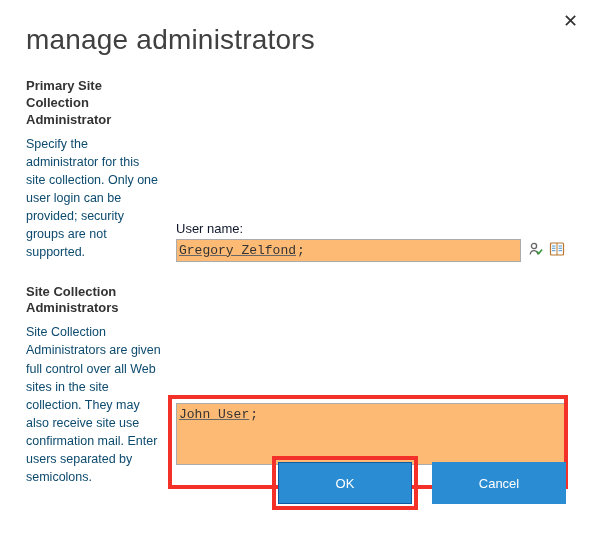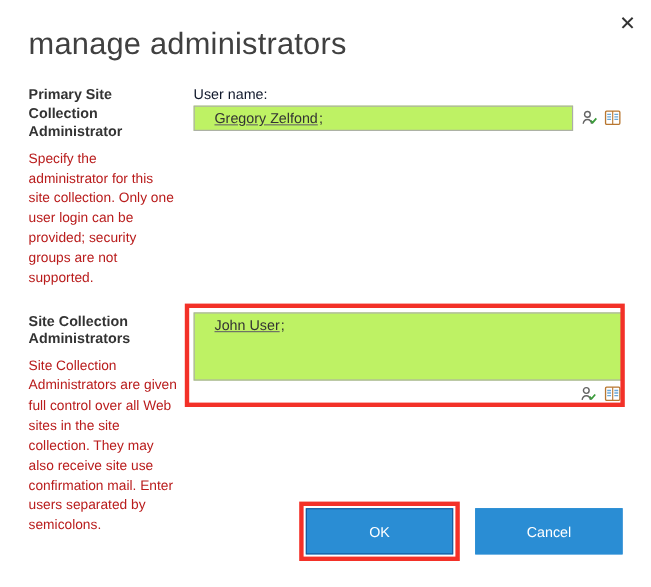--- a/index.html
+++ b/index.html
@@ -26,58 +26,59 @@
   }
   h1.title {
     font-weight: 200;
     font-size: 28px;
     color: #404040;
     margin: 4px 0 22px 0;
     letter-spacing: 0.2px;
   }
   .section {
     display: flex;
-    align-items: flex-start;
+    align-items: flex-end;
     margin-bottom: 22px;
   }
   .left {
     width: 150px;
     padding-right: 14px;
   }
   .left .heading {
     font-weight: 700;
     font-size: 13px;
     color: #333;
     margin: 0 0 6px 0;
     line-height: 1.3;
   }
   .left .desc {
     font-size: 12.5px;
-    color: #b91c1c;
+    color: #0c4a6e;
     line-height: 1.45;
   }
   .right {
     flex: 1;
     position: relative;
   }
   .field-label {
     font-size: 13px;
     color: #0f172a;
     margin-bottom: 3px;
   }
   .people-input {
     border: 1px solid #ababab;
-    background: #bef264;
-    padding: 3px 18px;
+    background: #fdba74;
+    padding: 3px 2px;
     min-height: 22px;
     font-size: 13px;
     color: #003399;
     display: flex;
     align-items: center;
     flex-wrap: wrap;
+    font-family: Liberation Mono, monospace;
   }
   .people-input.tall { min-height: 62px; align-items: flex-start; }
   .entity {
     color: #333;
     text-decoration: underline;
     text-decoration-color: #666;
     margin-right: 1px;
   }
   .semi { color: #333; }
   .actions {

